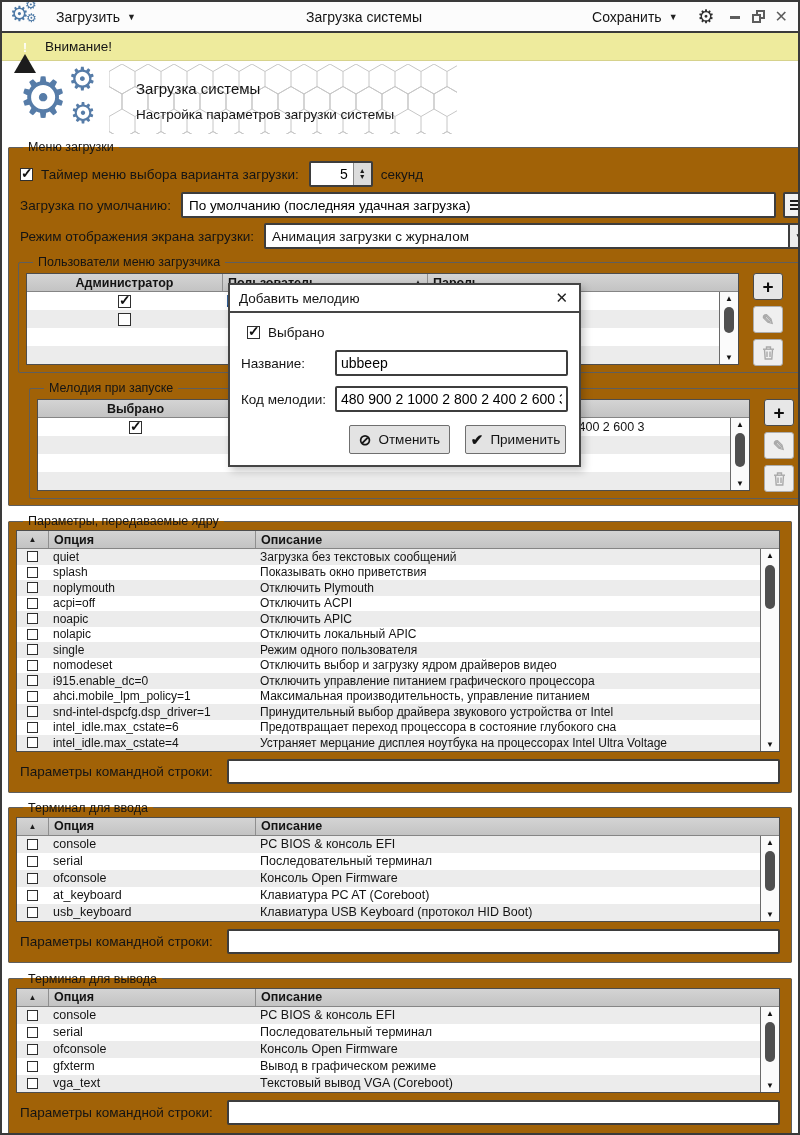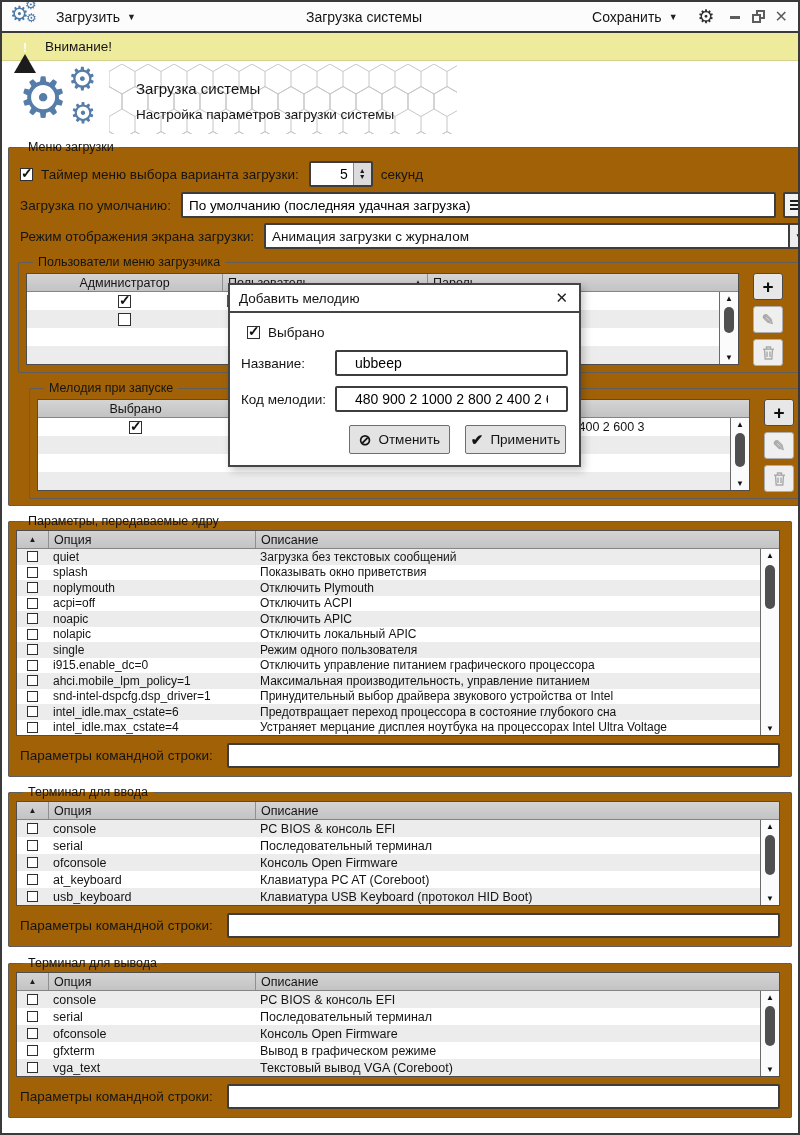--- a/index.html
+++ b/index.html
@@ -62,21 +62,21 @@
   .sq-btn i { display:block; width:14px; height:2px; background:#1e1e1e; }
   .combo { display:flex; align-items:center; border:2px solid #3d3d3d; border-radius:2px; height:26px; flex:1; background:#fff; }
   .combo .cval { flex:1; padding:0 6px; font-size:13.5px; white-space:nowrap; overflow:hidden; }
   .combo .cbtn { width:21px; align-self:stretch; border-left:2px solid #3d3d3d; background:#ededed; display:flex; align-items:center; justify-content:center; font-size:10px; color:#1a1a1a; }
 
   
   .tbl-wrap { display:flex; align-items:flex-start; margin-top:2px; }
   .tbl { border:1px solid #4d4d4d; background:#fff; position:relative; flex:none; }
   .thead { display:flex; background:linear-gradient(#d4d4d4,#c3c3c3); border-bottom:1px solid #858585; height:18px; font-size:12.5px; align-items:center; }
   .tc { padding:0 5px; overflow:hidden; white-space:nowrap; flex:none; display:flex; align-items:center; height:100%; }
-  .thead .tc { border-left:1px solid #8f8f8f; }
+  .thead .tc { border-left:1px solid #8f8f8f;font-weight:bold; }
   .thead .tc:first-child { border-left:none; }
   .trow { display:flex; align-items:center; font-size:12.5px; }
   .sort { font-size:8px; margin-left:auto; color:#1c1c1c; }
   .vscroll { position:absolute; right:0; top:18px; bottom:0; width:19px; border-left:1px solid #6a6a6a; background:#fbfbfb; }
   .sarrow { position:absolute; left:0; right:0; height:13px; display:flex; align-items:center; justify-content:center; font-size:8px; color:#111; }
   .sarrow.up { top:0; } .sarrow.dn { bottom:0; }
   .sthumb { position:absolute; left:4px; width:10px; background:#4f4f4f; border-radius:6px; }
 
   
   .utbl { width:713px; }
@@ -108,21 +108,21 @@
   .cmdline span { width:195px; flex:none; }
 
   
   .dialog { position:absolute; left:226px; top:281px; width:353px; background:#fff; border:2px solid #454545; z-index:50; box-shadow:3px 4px 8px rgba(0,0,0,.22); }
   .dlg-title { height:25px; display:flex; align-items:center; padding:13px 9px; border-bottom:2px solid #454545; font-size:13.5px; }
   .dlg-x { margin-left:auto; font-size:15px; color:#222; padding:0 2px; }
   .dlg-body { padding:9px 11px 11px; }
   .dlg-cbrow { display:flex; align-items:center; margin:3px 0 2px 6px; font-size:13.5px; }
   .dlg-frow { display:flex; align-items:center; margin-top:10px; }
   .dlg-frow label { width:94px; font-size:13.5px; flex:none; }
-  .dlg-frow .txt { flex:1; height:26px; min-width:0; font-size:14px; padding:0 18px; }
+  .dlg-frow .txt { flex:1; height:26px; min-width:0; font-size:14px; padding:0 4px; }
   .dlg-btns { display:flex; justify-content:flex-end; gap:15px; margin-top:13px; padding-right:2px; }
   .dbtn { min-width:101px; height:29px; border:1px solid #6f6f6f; border-radius:2px; background:#e3e3e3; display:flex; align-items:center; justify-content:center; gap:7px; font-size:13.5px; }
   .dbtn .ic { font-size:15px; font-weight:bold; }
 </style>
 </head>
 <body>
 
 <div class="window">
 
   <div class="titlebar">
@@ -409,20 +409,27 @@
             <span class="tc c-check">
               <span class="cb cb-sm"></span>
             </span>
             <span class="tc c-opt">single</span>
             <span class="tc c-desc">Режим одного пользователя</span>
           </div>
           <div class="trow">
             <span class="tc c-check">
               <span class="cb cb-sm"></span>
             </span>
+            <span class="tc c-opt">nomodeset</span>
+            <span class="tc c-desc">Отключить выбор и загрузку ядром драйверов видео</span>
+          </div>
+          <div class="trow">
+            <span class="tc c-check">
+              <span class="cb cb-sm"></span>
+            </span>
             <span class="tc c-opt">i915.enable_dc=0</span>
             <span class="tc c-desc">Отключить управление питанием графического процессора</span>
           </div>
           <div class="trow">
             <span class="tc c-check">
               <span class="cb cb-sm"></span>
             </span>
             <span class="tc c-opt">ahci.mobile_lpm_policy=1</span>
             <span class="tc c-desc">Максимальная производительность, управление питанием</span>
           </div>

